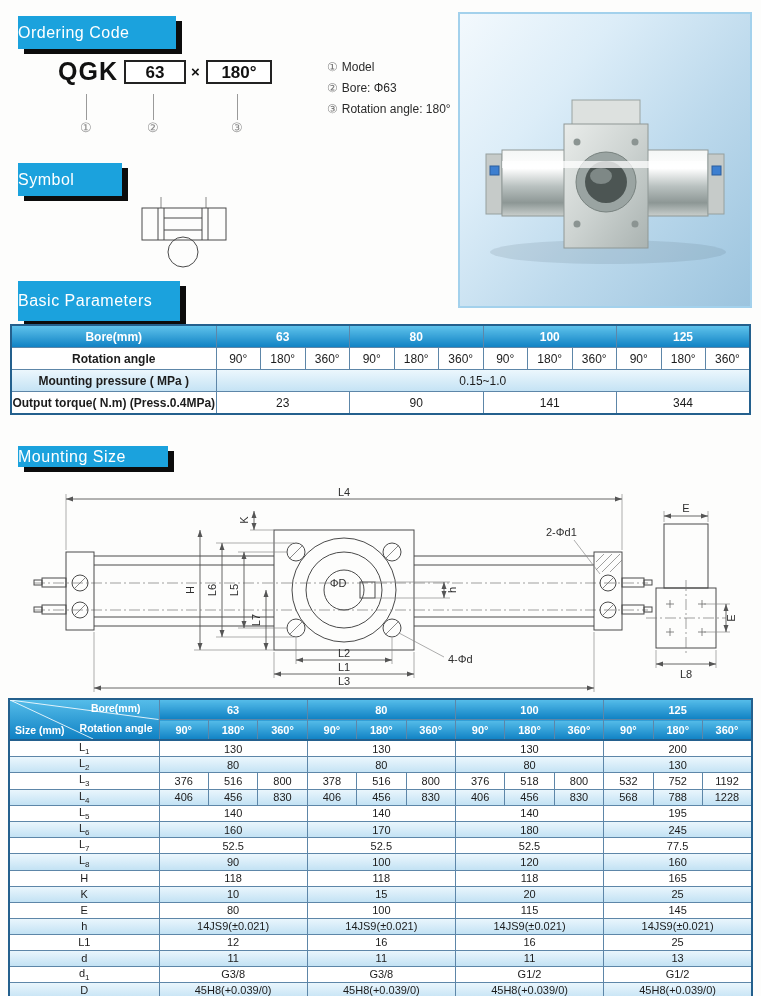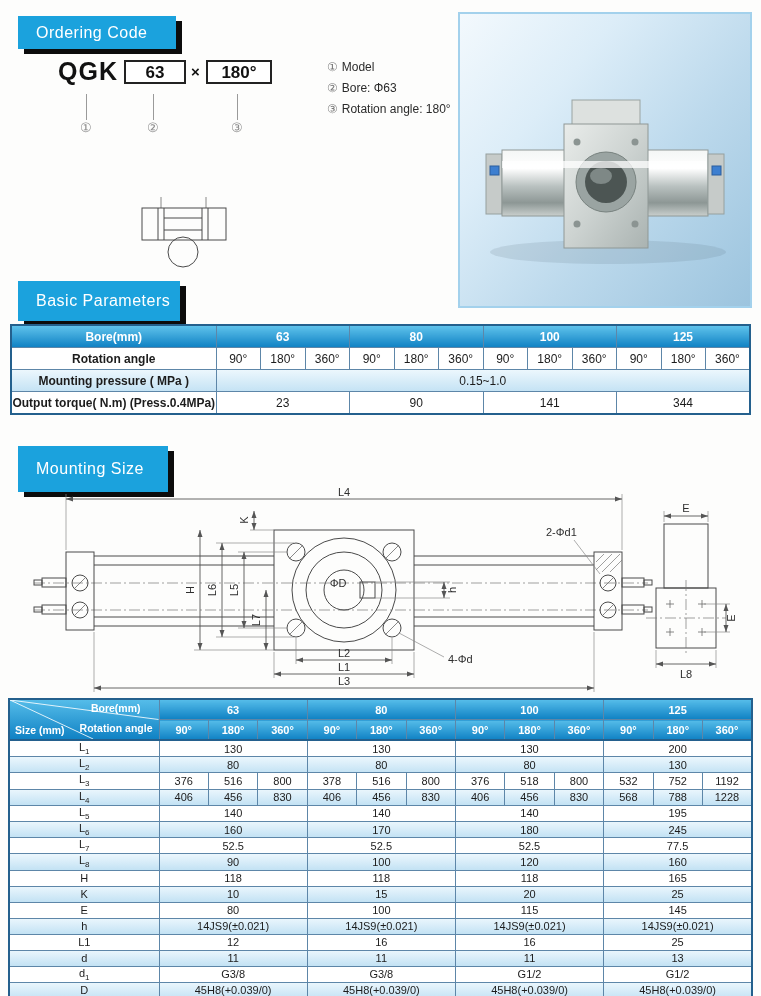--- a/index.html
+++ b/index.html
@@ -1,21 +1,21 @@
 <!DOCTYPE html>
 <html><head>
 <meta charset="utf-8">
 <style>
   html,body{margin:0;padding:0;background:#e8e8e8;}
   #page{position:relative;width:761px;height:996px;background:#fdfdfc;
         font-family:"Liberation Sans",sans-serif;overflow:hidden;margin:0 auto;}
 
   
   .title-box{position:absolute;background:#1ba2dd;color:#fff;font-size:16px;
-             letter-spacing:.5px;display:flex;align-items:center;padding-left:18px;
+             letter-spacing:.5px;display:flex;align-items:center;
              box-sizing:border-box;box-shadow:6px 5px 0 #0c0c0c;}
 
   
   #ordering-model{position:absolute;left:58px;top:57px;font-size:25px;font-weight:bold;color:#111;letter-spacing:1px;}
   .code-box{position:absolute;top:60px;border:2px solid #222;font-size:17px;font-weight:bold;color:#111;
             text-align:center;line-height:22px;box-sizing:border-box;background:#fff;}
   #ordering-times{position:absolute;left:191px;top:63px;font-size:15px;font-weight:bold;color:#111;}
   .callout-line{position:absolute;top:94px;width:1px;height:26px;background:#9a9a9a;}
   .callout-num{position:absolute;top:120px;font-size:13px;color:#8a8a8a;}
   #legend{position:absolute;left:327px;top:57px;font-size:12px;color:#2b2b2b;line-height:21px;}
@@ -111,20 +111,21 @@
       <circle cx="146" cy="168" r="21" fill="#4c5553"></circle>
       <ellipse cx="141" cy="162" rx="11" ry="8" fill="#7e8886"></ellipse>
       <circle cx="117" cy="128" r="3.5" fill="#8b9492"></circle>
         <circle cx="175" cy="128" r="3.5" fill="#8b9492"></circle>
       <circle cx="117" cy="210" r="3.5" fill="#8b9492"></circle>
         <circle cx="175" cy="210" r="3.5" fill="#8b9492"></circle>
       <rect x="42" y="147" width="204" height="7" fill="rgba(255,255,255,.75)"></rect>
     </svg>
   </div>
 
+  <div class="title-box" style="left:18px;top:163px;width:104px;height:33px;">Symbol</div>
 
   <svg style="position:absolute;left:128px;top:192px;" width="116" height="84" viewBox="0 0 116 84">
     <line class="thin" x1="33" y1="16" x2="33" y2="5"></line>
     <line class="thin" x1="78" y1="16" x2="78" y2="5"></line>
     <rect class="ln" x="14" y="16" width="84" height="32"></rect>
     <line class="ln" x1="30" y1="16" x2="30" y2="48"></line>
     <line class="ln" x1="36" y1="16" x2="36" y2="48"></line>
     <line class="ln" x1="74" y1="16" x2="74" y2="48"></line>
     <line class="ln" x1="80" y1="16" x2="80" y2="48"></line>
     <line class="ln" x1="36" y1="26" x2="74" y2="26"></line>
@@ -182,21 +183,21 @@
         <tr>
           <th class="rl">Output torque( N.m)  (Press.0.4MPa)</th>
           <td colspan="3">23</td>
           <td colspan="3">90</td>
           <td colspan="3">141</td>
           <td colspan="3">344</td>
         </tr>
       </tbody>
     </table>
 
-  <div class="title-box" style="left:18px;top:446px;width:150px;height:46px;">Mounting Size</div>
+  <div class="title-box" style="left:18px;top:446px;width:150px;height:21px;">Mounting Size</div>
 
   <svg style="position:absolute;left:8px;top:486px;" width="745" height="210" viewBox="0 0 745 210">
     <defs>
       <marker id="arr" viewBox="0 0 10 10" refX="9" refY="5" markerWidth="9" markerHeight="9" orient="auto-start-reverse">
         <path d="M0,1.8 L9,5 L0,8.2 z" fill="#555"></path>
       </marker>
     </defs>
 
     <line class="cl" x1="26" y1="97" x2="640" y2="97"></line>
     <line class="cl" x1="26" y1="124" x2="640" y2="124"></line>

